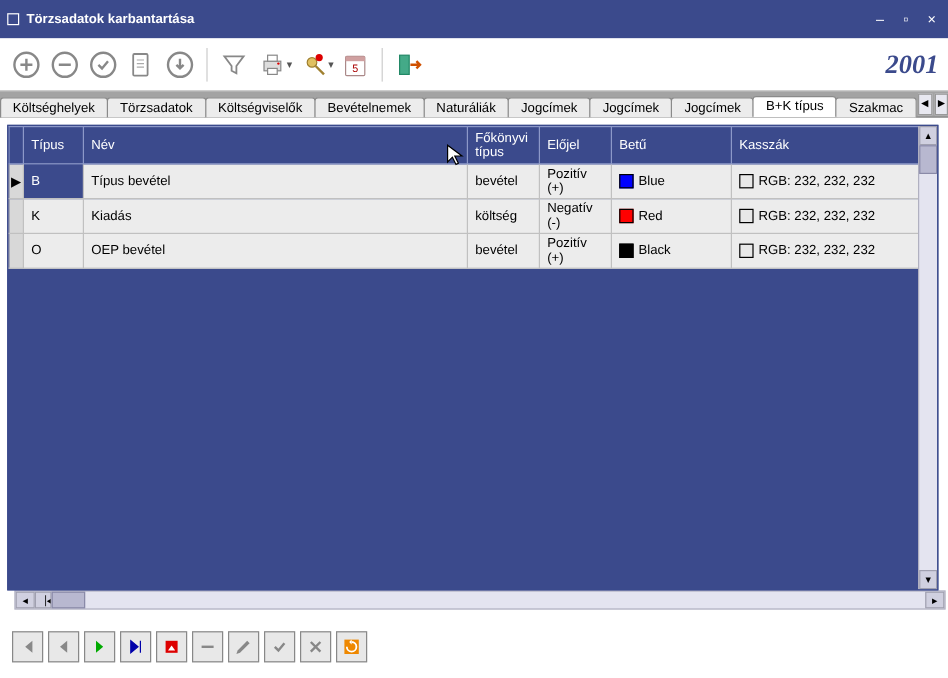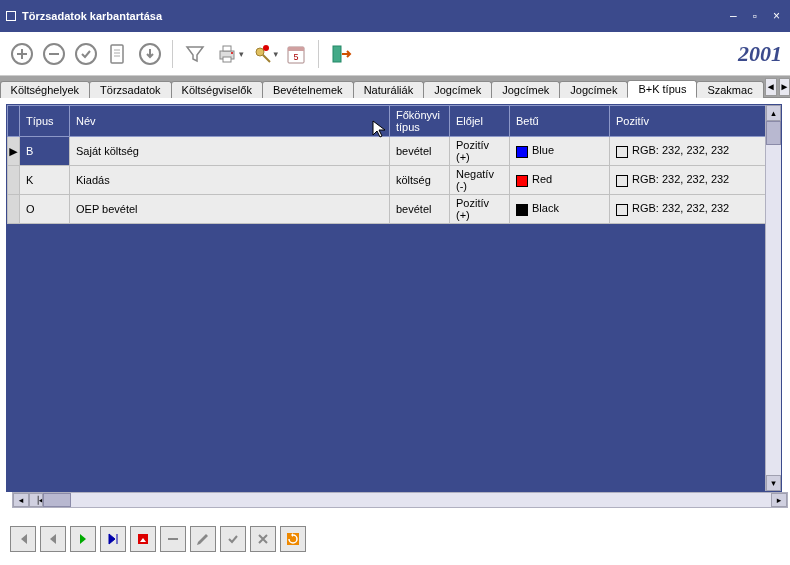--- a/index.html
+++ b/index.html
@@ -167,28 +167,28 @@
   <div class="gridbox">
     <table class="grid">
       <thead>
         <tr>
           <th style="width:12px;padding:0"></th>
           <th style="width:50px">Típus</th>
           <th style="width:320px">Név</th>
           <th style="width:60px">Főkönyvi típus</th>
           <th style="width:60px">Előjel</th>
           <th style="width:100px">Betű</th>
-          <th>Pozitív</th>
+          <th>Kasszák</th>
         </tr>
       </thead>
       <tbody id="grid-body">
           <tr class="selected">
             <td class="rowptr">▶</td>
             <td class="sel">B</td>
-            <td>Saját költség</td>
+            <td>Típus bevétel</td>
             <td>bevétel</td>
             <td>Pozitív (+)</td>
             <td><span class="swatch" style="background:#0000ff"></span>Blue</td>
             <td><span class="swatch" style="background:#e8e8e8"></span>RGB: 232, 232, 232</td>
           </tr>
           <tr>
             <td class="rowptr"></td>
             <td class="">K</td>
             <td>Kiadás</td>
             <td>költség</td>

